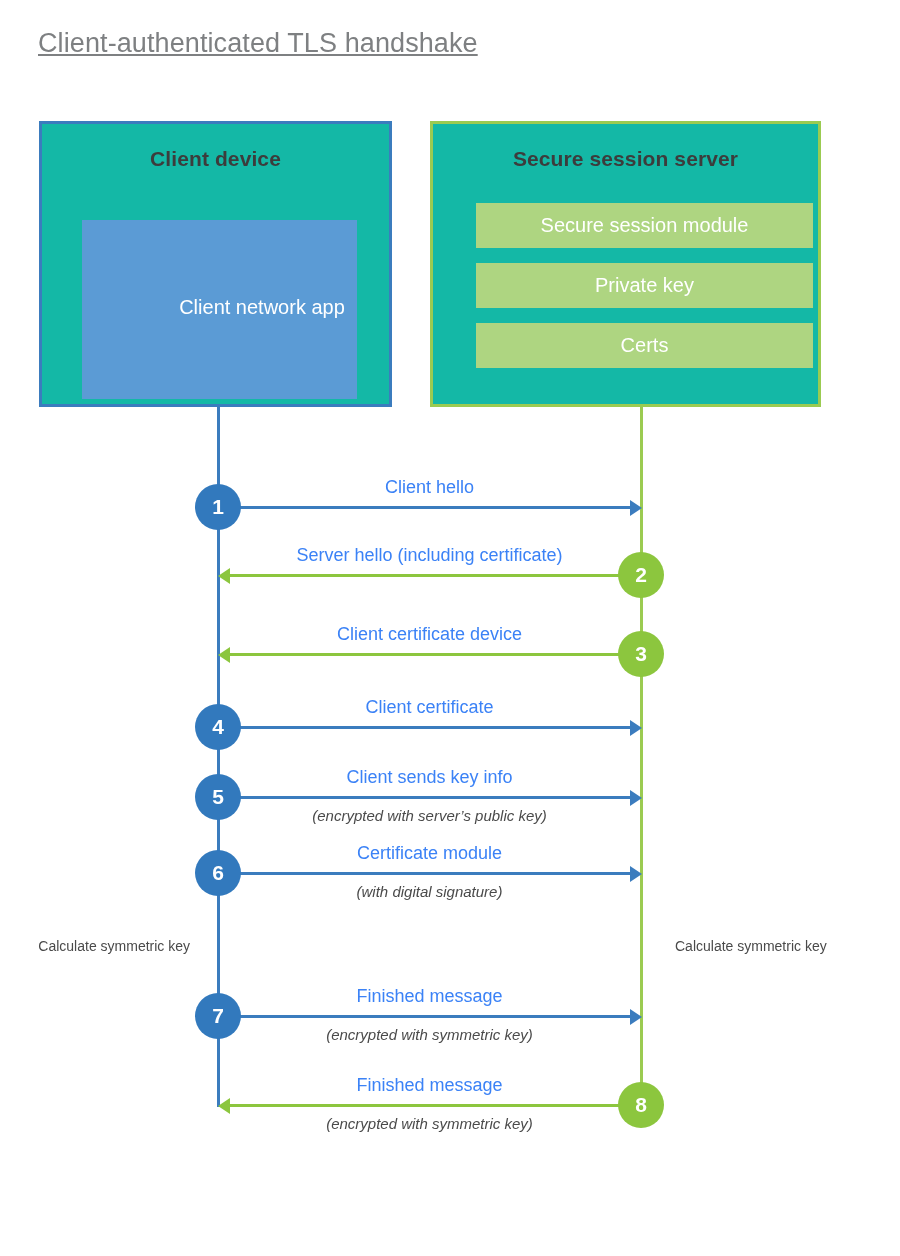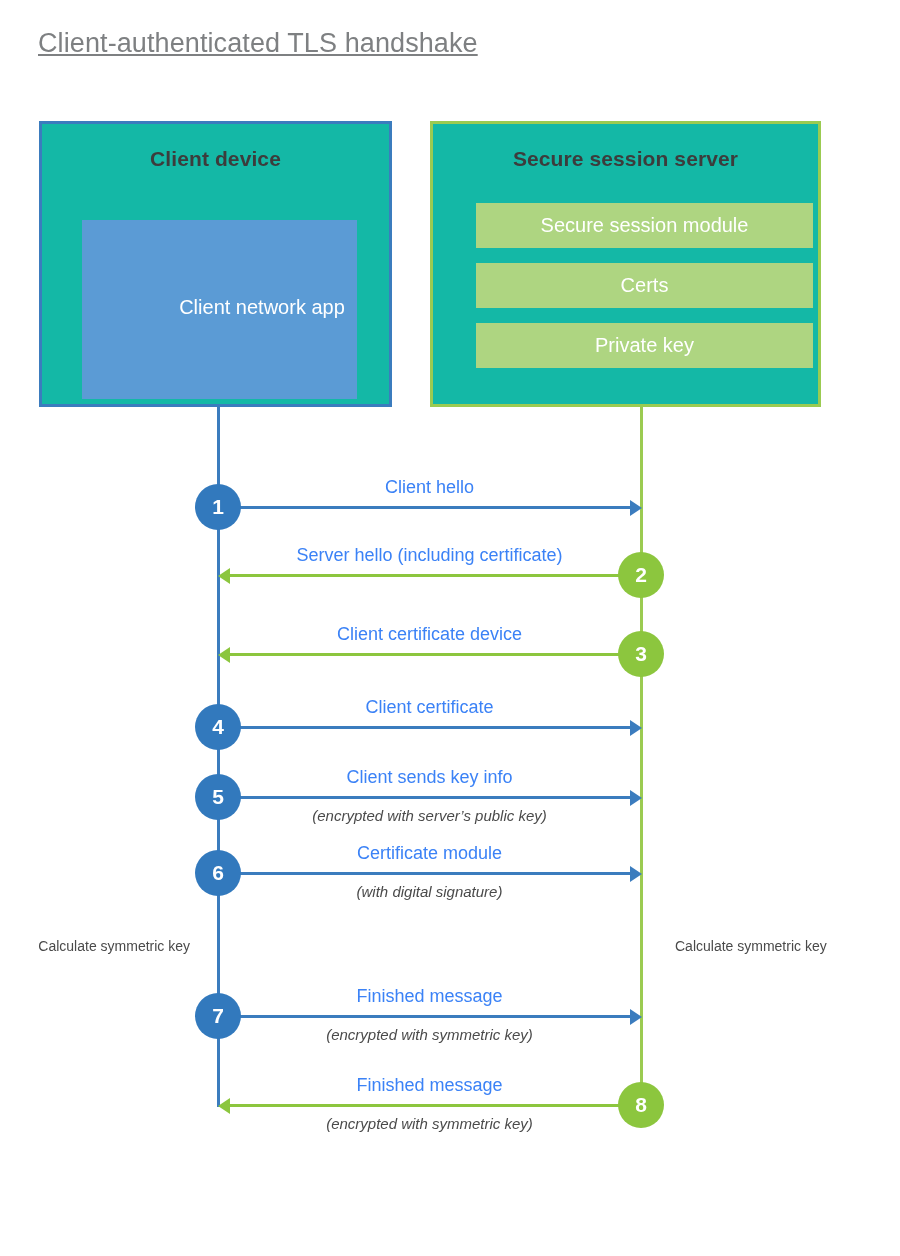--- a/index.html
+++ b/index.html
@@ -248,22 +248,22 @@
     <div class="actor-title">Client device</div>
     <div class="client-app">
       <div class="client-app-label">Client network app</div>
     </div>
   </div>
 
   <div class="actor-box server">
     <div class="actor-title">Secure session server</div>
     <div class="server-bars">
       <div class="server-bar">Secure session module</div>
+      <div class="server-bar">Private key</div>
       <div class="server-bar">Certs</div>
-      <div class="server-bar">Private key</div>
     </div>
   </div>
 
   <div class="lifeline client-line"></div>
   <div class="lifeline server-line"></div>
 
   <div class="msg" style="top:507px">
     <div class="msg-label">Client hello</div>
     <div class="msg-line to-server"></div>
     <div class="arrow-head right"></div>

